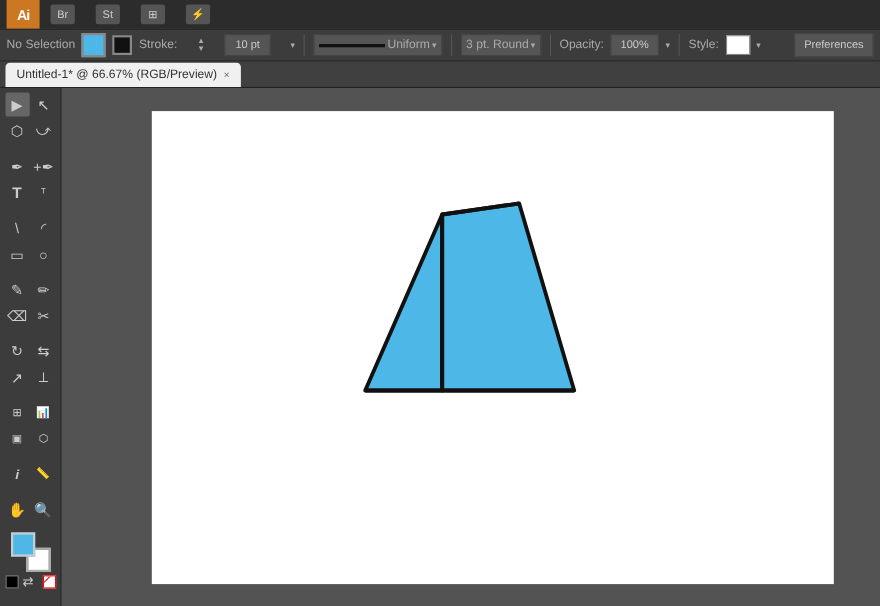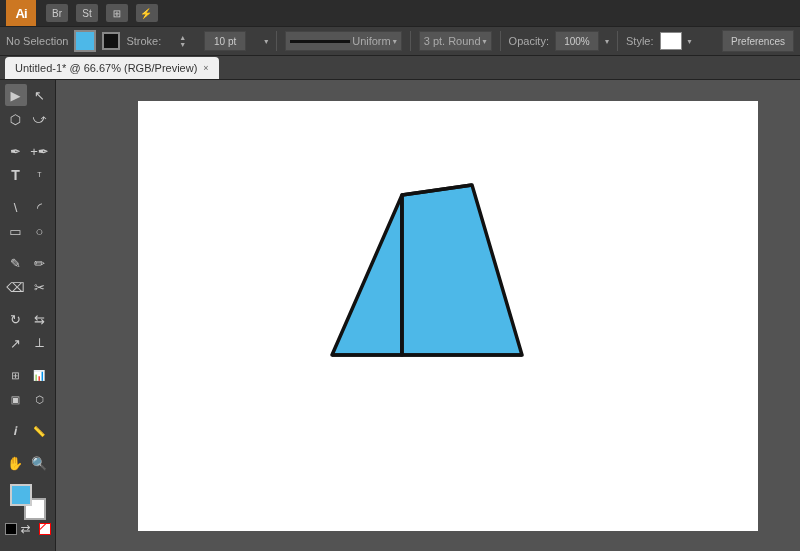--- a/index.html
+++ b/index.html
@@ -36,21 +36,21 @@
     .menu-item {
       padding: 2px 6px;
       color: #ccc;
       font-size: 11px;
       cursor: pointer;
       border-radius: 2px;
     }
 
     #title-bar-icons {
       display: flex;
-      gap: 8px;
+      gap: 19px;
       align-items: center;
     }
     .title-icon {
       width: 22px;
       height: 18px;
       background: #555;
       border-radius: 2px;
       display: flex;
       align-items: center;
       justify-content: center;

